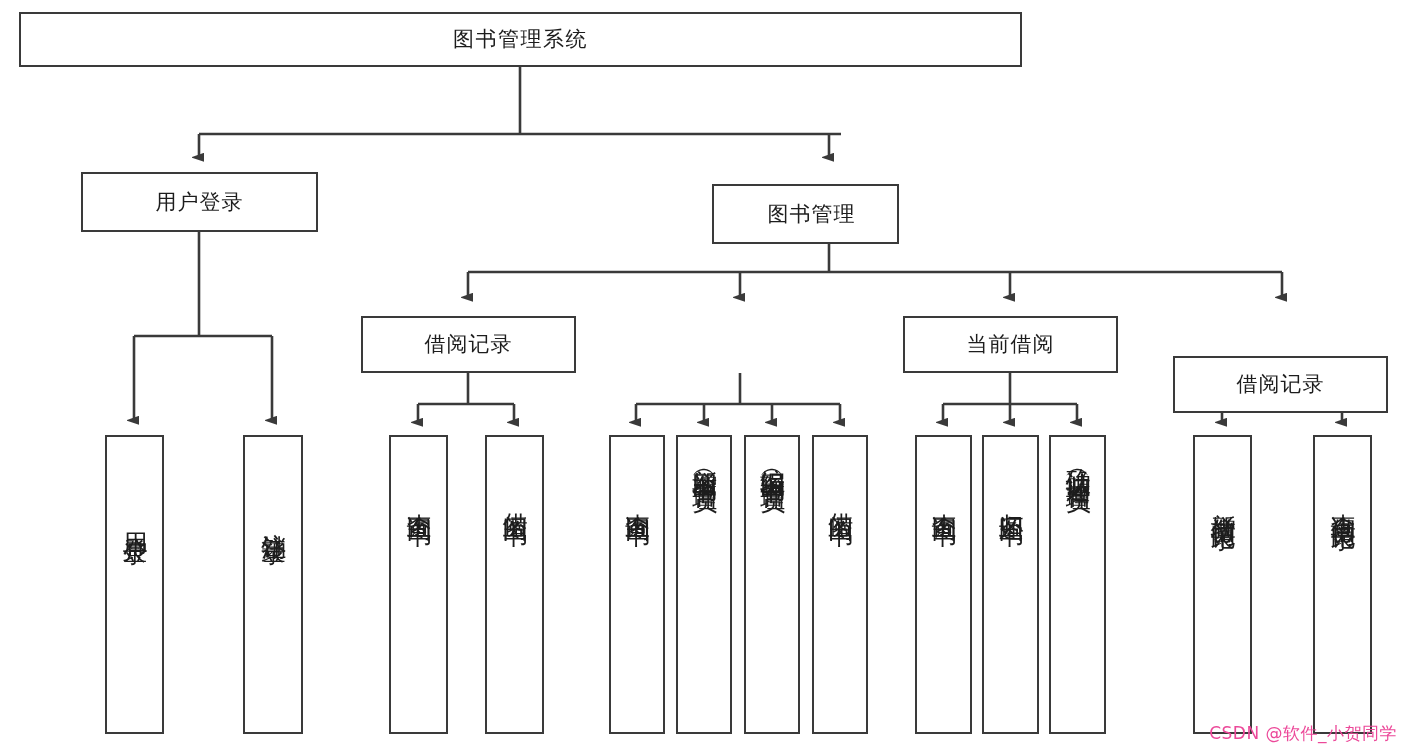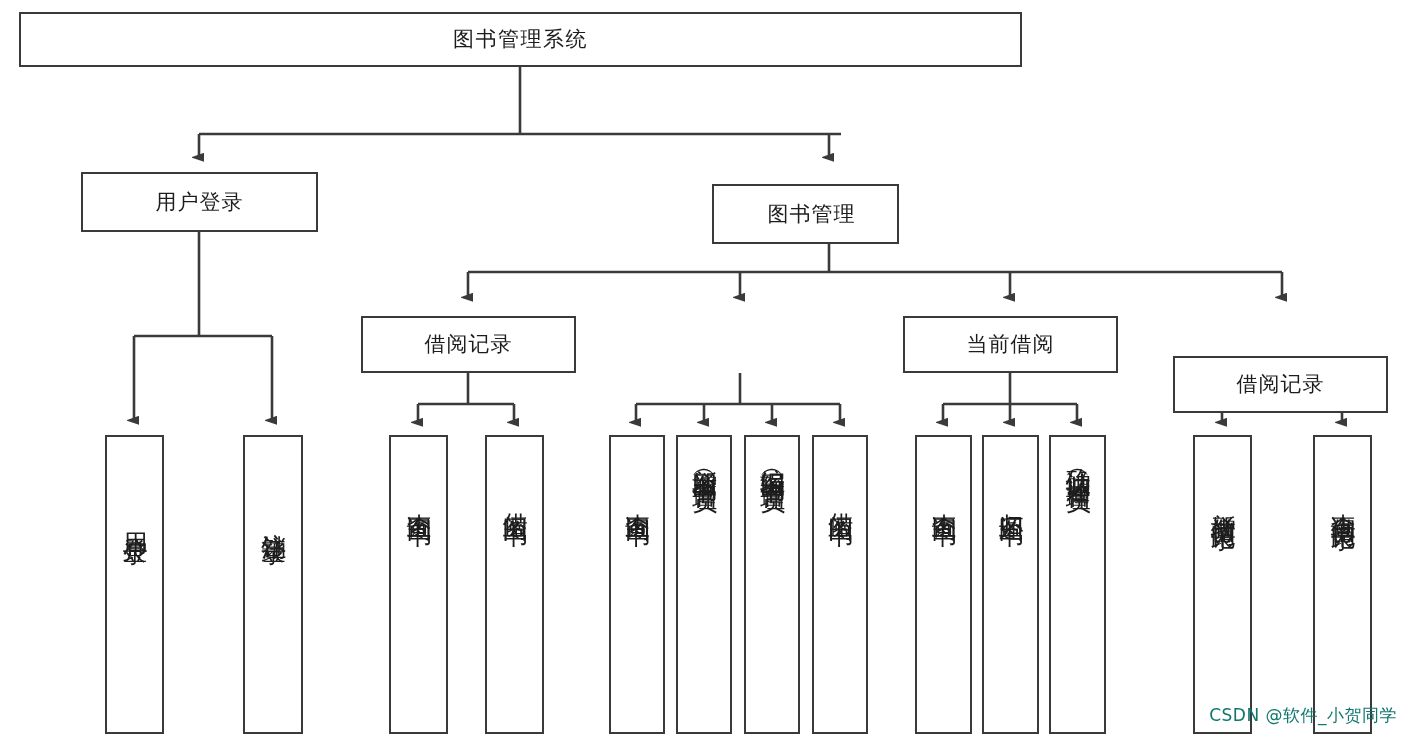--- a/index.html
+++ b/index.html
@@ -72,23 +72,23 @@
   }
   .v-node.mid2 .label {
     margin-top: 52px;
   }
   .v-node.topper .label {
     margin-top: 8px;
   }
   .watermark {
     position: absolute;
     right: 8px;
-    bottom: 20px;
+    bottom: 2px;
     font-size: 17px;
-    color: #0f766e;
+    color: #ec4899;
     letter-spacing: 0.5px;
     white-space: nowrap;
     font-family: "DejaVu Sans", "Liberation Sans", sans-serif;
   }
 </style>
 </head>
 <body>
 
 <div id="canvas">
 

